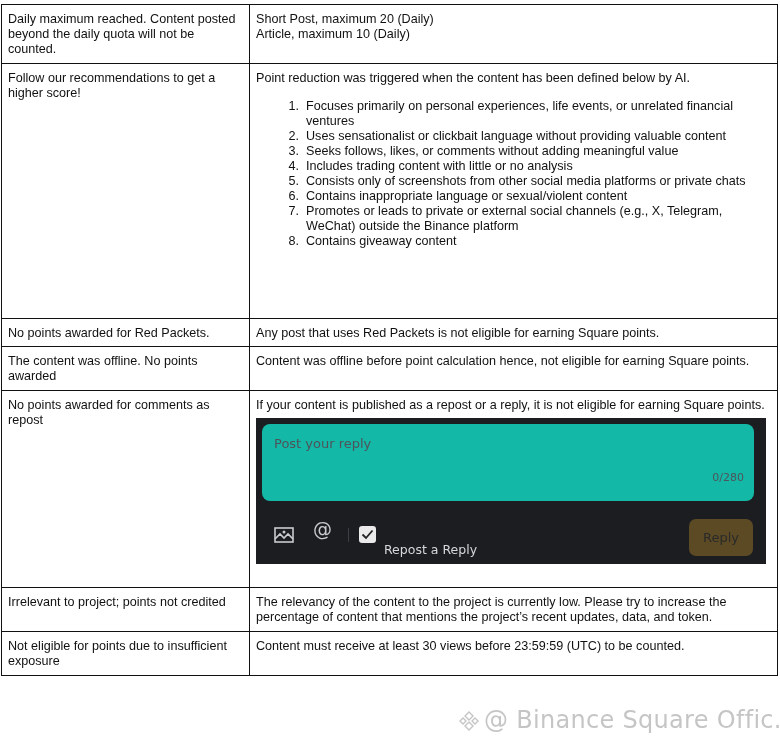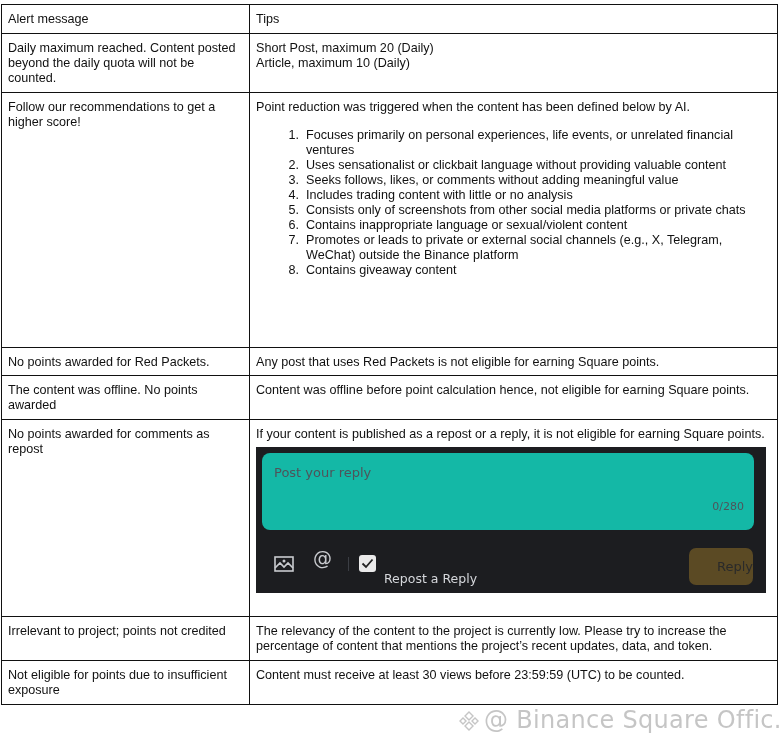--- a/index.html
+++ b/index.html
@@ -21,39 +21,35 @@
   .reply .ph { position: absolute; left: 12px; top: 12px; font-family: "DejaVu Sans", sans-serif; font-size: 13px; color: #4f535a; }
   .reply .cnt { position: absolute; right: 10px; bottom: 16px; font-family: "DejaVu Sans", sans-serif; font-size: 11px; color: #4f535a; }
   .reply .bar { position: absolute; left: 0; right: 0; top: 96px; height: 46px; }
   .icon-img { position: absolute; left: 18px; top: 13px; width: 20px; height: 16px; }
   .icon-at { position: absolute; left: 57px; top: 8px; font-family: "DejaVu Sans", sans-serif; font-size: 19px; color: #c9cbcf; }
   .sep { position: absolute; left: 92px; top: 14px; width: 1px; height: 14px; background: #3b3e44; }
   .chk { position: absolute; left: 103px; top: 12px; width: 17px; height: 17px; background: #eaeaea; border-radius: 3px; }
   .chk svg { position: absolute; left: 2px; top: 3px; }
   .chk-label { position: absolute; left: 128px; top: 28px; font-family: "DejaVu Sans", sans-serif; font-size: 12.5px; color: #d5d7db; }
   .reply-btn { position: absolute; right: 13px; top: 5px; width: 64px; height: 37px; background: #5b4a24; border-radius: 7px;
-               color: #2a2a2a; font-family: "DejaVu Sans", sans-serif; font-size: 13px; line-height: 37px; text-align: right; }
+               color: #2a2a2a; font-family: "DejaVu Sans", sans-serif; font-size: 13px; line-height: 37px; text-align: center; }
 
   .watermark { position: absolute; left: 458px; top: 706px; font-family: "DejaVu Sans", sans-serif; font-size: 24px;
                color: rgba(150,150,150,0.55); letter-spacing: 0.3px; white-space: nowrap; }
   .watermark .logo { display: inline-block; vertical-align: -4px; margin-right: 4px; }
 </style>
 </head>
 <body>
 
 <table class="tips">
   <colgroup>
       <col class="c1">
       <col class="c2">
     </colgroup>
   <tbody>
-      <tr>
-    <td style="height:16px">Alert message</td>
-    <td>Tips</td>
-  </tr>
   <tr style="height:59px">
     <td>Daily maximum reached. Content posted beyond the daily quota will not be counted.</td>
     <td>
       <span class="line">Short Post, maximum 20 (Daily)</span>
       <span class="line">Article, maximum 10 (Daily)</span>
     </td>
   </tr>
   <tr style="height:255px">
     <td>Follow our recommendations to get a higher score!</td>
     <td>

